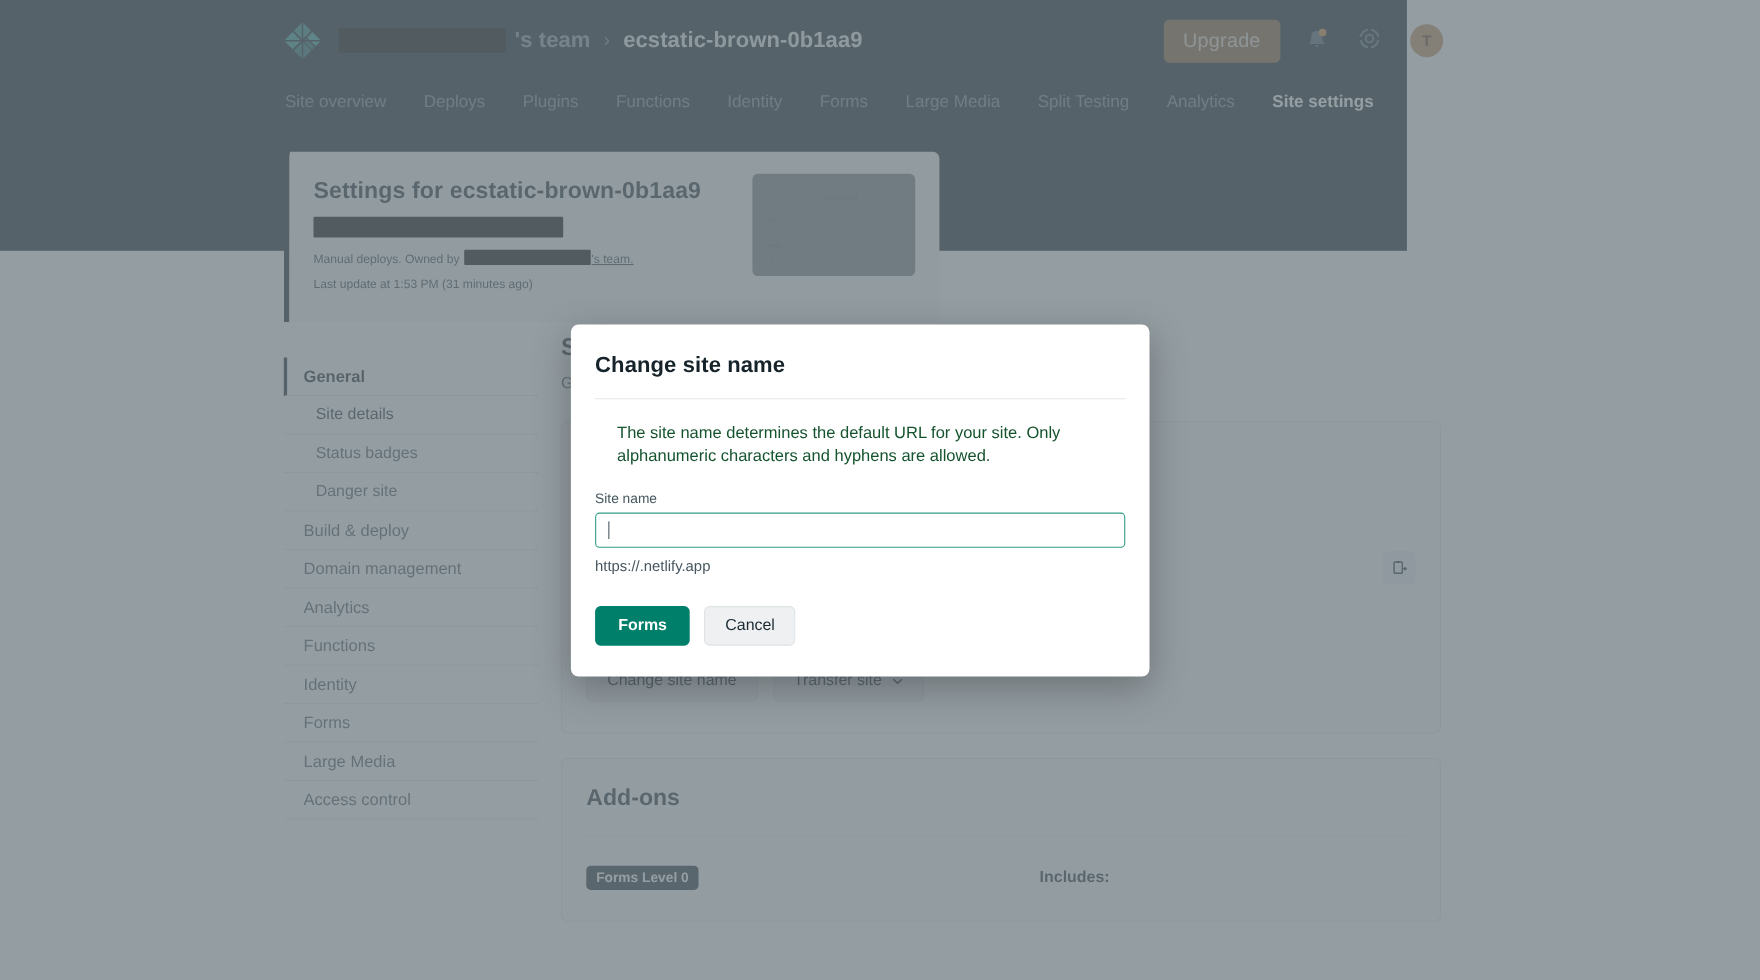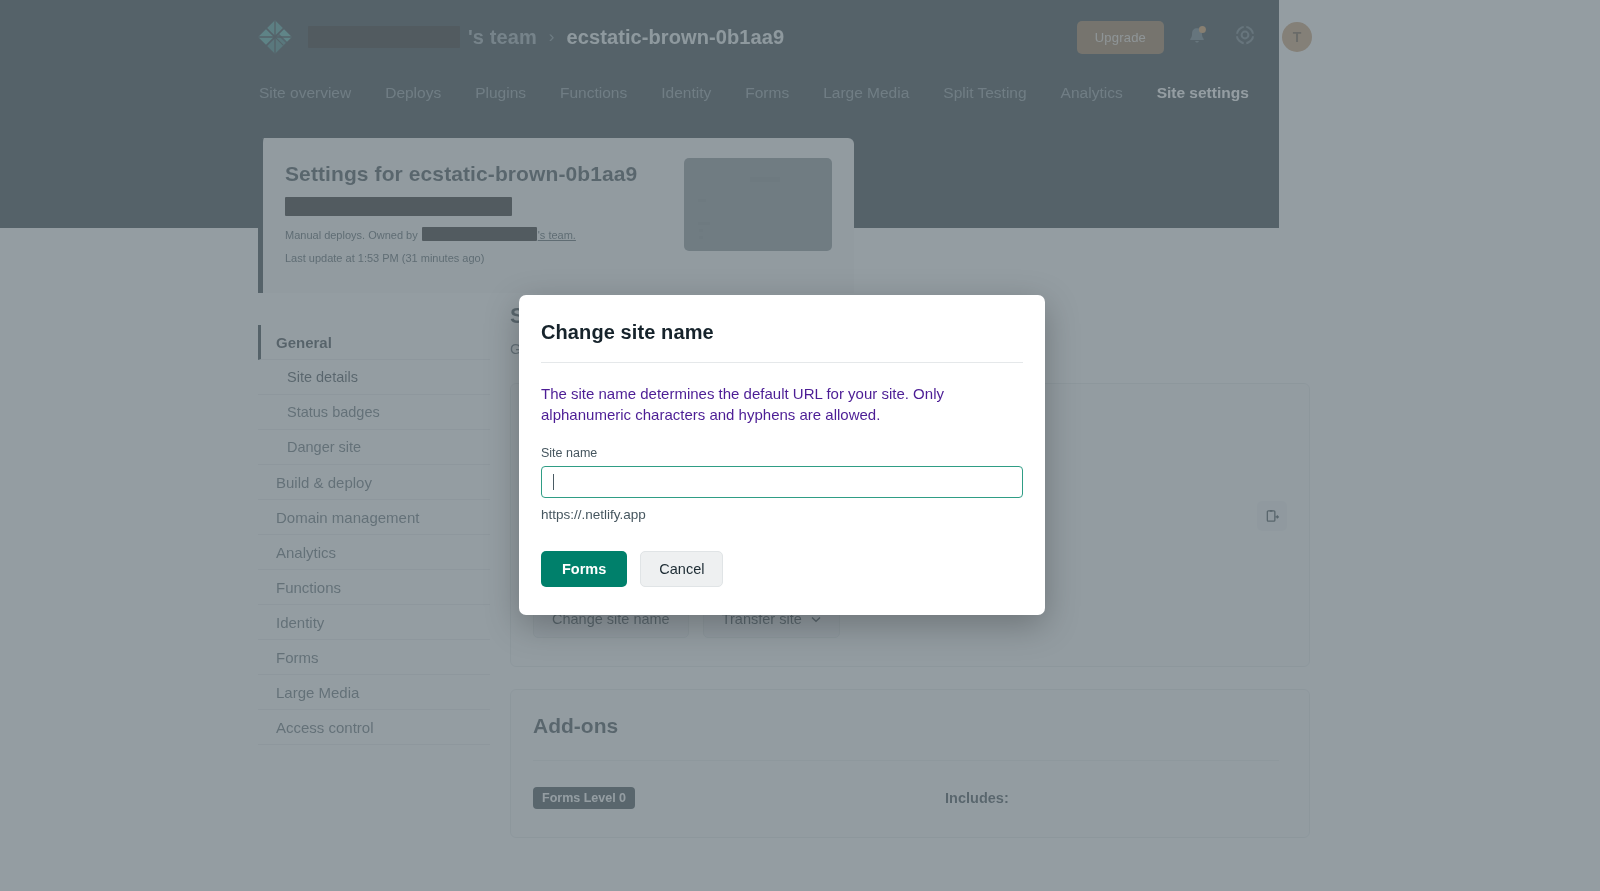--- a/index.html
+++ b/index.html
@@ -44,21 +44,21 @@
     white-space: nowrap;
   }
   .nav-item.active { color: #ffffff; font-weight: 700; }
 
   .top-right {
     position: absolute; right: 288px; top: 18px;
     display: flex; align-items: center; gap: 22px; height: 38px;
   }
   .upgrade-btn {
     background: #8a6239; color: #e8dcd0; border: none; border-radius: 5px;
-    font-size: 13px; font-family: inherit; padding: 9px 18px; cursor: pointer;
+    font-size: 18px; font-family: inherit; padding: 9px 18px; cursor: pointer;
     letter-spacing: .2px;
   }
   .icon-btn { width: 26px; height: 26px; position: relative; cursor: pointer; }
   .avatar {
     width: 30px; height: 30px; border-radius: 50%;
     background: #c08e5c; color: #5d4024; font-size: 14px; font-weight: 600;
     display: flex; align-items: center; justify-content: center; cursor: pointer;
   }
 
   
@@ -142,21 +142,21 @@
   
   .modal {
     position: absolute; left: 519px; top: 295px; width: 526px;
     background: #ffffff; border-radius: 7px;
     box-shadow: 0 10px 34px rgba(0,0,0,.26);
     padding: 26px 22px 28px 22px;
   }
   .modal-title { font-size: 20px; font-weight: 700; color: #16232b; letter-spacing: .1px; }
   .modal-rule { margin-top: 18px; border-top: 1px solid #e5e8ea; }
   .modal-desc {
-    margin-top: 20px; font-size: 15px; line-height: 1.42; color: #4c1d95; width: 482px;
+    margin-top: 20px; font-size: 15px; line-height: 1.42; color: #14532d; width: 482px; margin-left: 20px;
   }
   .field-label { margin-top: 20px; font-size: 12.5px; color: #46565f; }
   .field-input {
     margin-top: 6px; width: 482px; height: 32px;
     border: 1.5px solid #2f9d85; border-radius: 4px; background: #fff;
     display: flex; align-items: center; padding: 0 11px;
   }
   .caret {
     width: 1px; height: 16px; background: #4a5b64;
     animation: blink 1.05s steps(1) infinite;

